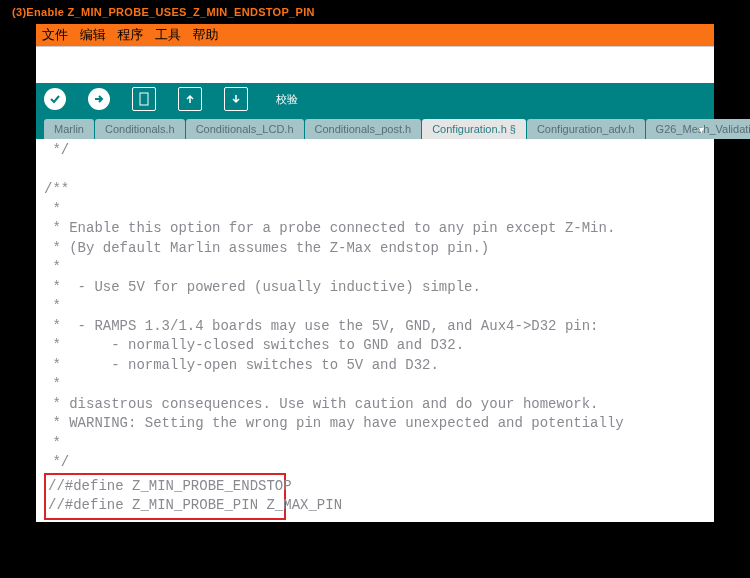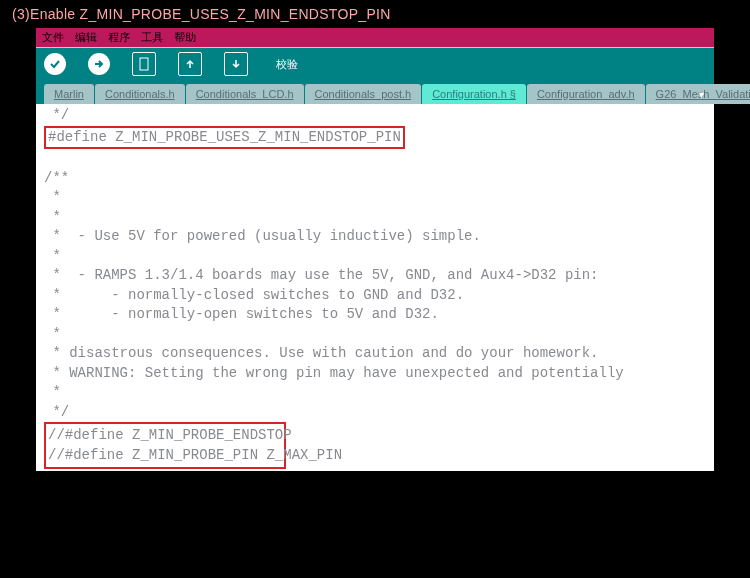--- a/index.html
+++ b/index.html
@@ -7,46 +7,47 @@
       padding: 0;
       font-family: Arial, sans-serif;
       font-size: 14px;
       width: 750px;
       height: 578px;
       overflow: hidden;
       background: #000;
     }
     .instruction-header {
       background: #000;
-      color: #fca5a5;
+      color: #f97316;
       padding: 6px 12px;
-      font-size: 14px;
-      font-weight: 400;
+      font-size: 11px;
+      font-weight: 700;
       letter-spacing: 0.3px;
     }
     .ide-container {
       margin: 0 36px 0 36px;
       background: #fff;
     }
     .menubar {
-      background: #be185d;
+      background: #f97316;
       border-bottom: 1px solid #ccc;
       padding: 2px 6px;
-      font-size: 11px;
+      font-size: 13px;
       color: #000;
     }
     .menubar span {
       margin-right: 8px;
     }
     .toolbar {
       background: #008184;
       padding: 4px 8px;
       display: flex;
       align-items: center;
       gap: 22px;
+      margin-top: 36px;
     }
     .tool-btn {
       width: 22px;
       height: 22px;
       border-radius: 50%;
       background: #fff;
       display: inline-flex;
       justify-content: center;
       align-items: center;
       color: #008184;
@@ -74,24 +75,23 @@
     }
     .tab {
       background: #a4c4c8;
       color: #586e75;
       font-size: 11px;
       padding: 4px 10px;
       margin-right: 1px;
       border-radius: 3px 3px 0 0;
       cursor: pointer;
       white-space: nowrap;
-      text-decoration: underline;
     }
     .tab.active {
-      background: #5eead4;
+      background: #e5e5e5;
       color: #2c7d82;
     }
     .tab-dropdown {
       position: absolute;
       right: 4px;
       color: #fff;
       font-size: 9px;
       padding: 4px;
     }
     .code-area {
@@ -172,27 +172,26 @@
     <div class="tab active">Configuration.h §</div>
     <div class="tab">Configuration_adv.h</div>
     <div class="tab">G26_Mesh_Validation_Tool.cpp</div>
     <div class="tab-dropdown">
       <span>▼</span>
     </div>
   </div>
 
   <div class="code-area">
     <div class="line"> */</div>
-    <div class="highlight-box">
-      <span class="line">#define Z_MIN_PROBE_USES_Z_MIN_ENDSTOP_PIN</span>
-    </div>
     <div id="mid-lines">
         <div class="line">&nbsp;</div>
         <div class="line">/**</div>
         <div class="line"> *</div>
+        <div class="line"> * Enable this option for a probe connected to any pin except Z-Min.</div>
+        <div class="line"> * (By default Marlin assumes the Z-Max endstop pin.)</div>
         <div class="line"> *</div>
         <div class="line"> *  - Use 5V for powered (usually inductive) simple.</div>
         <div class="line"> *</div>
         <div class="line"> *  - RAMPS 1.3/1.4 boards may use the 5V, GND, and Aux4-&gt;D32 pin:</div>
         <div class="line"> *      - normally-closed switches to GND and D32.</div>
         <div class="line"> *      - normally-open switches to 5V and D32.</div>
         <div class="line"> *</div>
         <div class="line"> * disastrous consequences. Use with caution and do your homework.</div>
         <div class="line"> * WARNING: Setting the wrong pin may have unexpected and potentially</div>
         <div class="line"> *</div>

